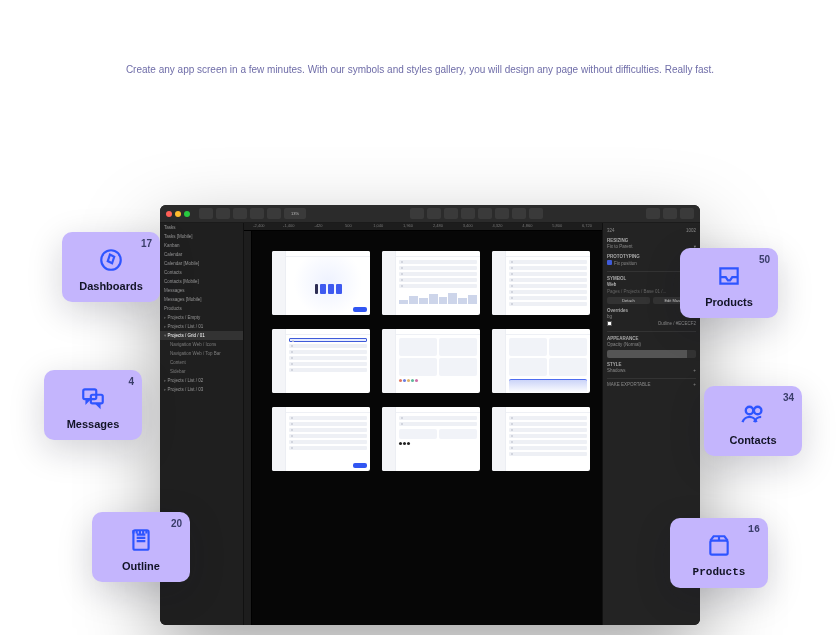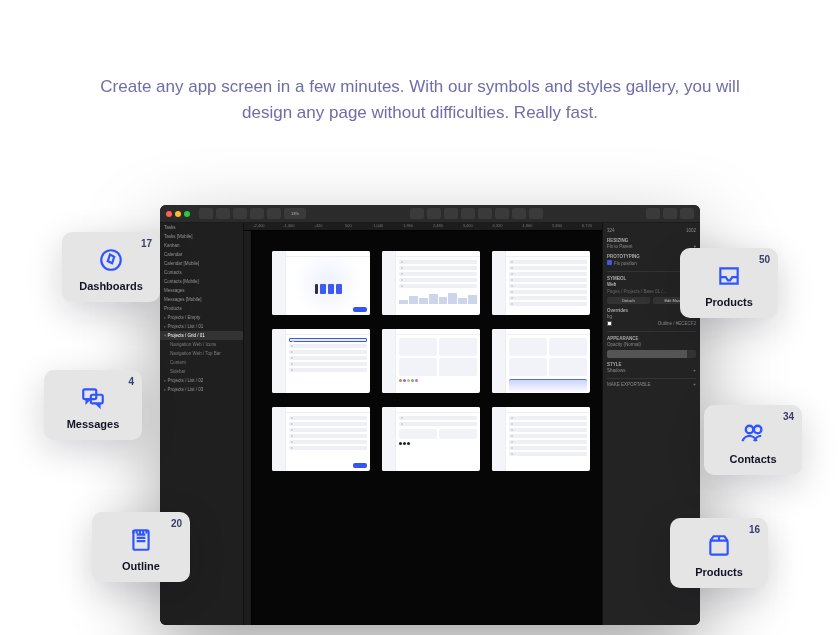--- a/index.html
+++ b/index.html
@@ -5,21 +5,21 @@
 * { margin: 0; padding: 0; box-sizing: border-box; }
 body {
   width: 840px; height: 635px;
   font-family: -apple-system, BlinkMacSystemFont, "Segoe UI", Arial, sans-serif;
   background: #fff;
   overflow: hidden;
   position: relative;
 }
 .hero { text-align: center; padding-top: 48px; }
 .hero h1 { font-size: 40px; font-weight: 800; letter-spacing: -0.5px; color: #0b0d11; }
-.hero p { font-size: 17px; line-height: 1.55; color: #6f6da8; max-width: 640px; margin: 26px auto 0; }
+.hero p { font-size: 10px; line-height: 1.55; color: #6f6da8; max-width: 640px; margin: 14px auto 0; }
 
 
 .app-window {
   position: absolute;
   top: 205px; left: 160px;
   width: 540px; height: 420px;
   background: #171717;
   border-radius: 6px;
   box-shadow: 0 30px 80px rgba(0,0,0,.35);
   overflow: hidden;
@@ -94,21 +94,21 @@
   background: radial-gradient(circle at 50% 40%, #eef2ff 0, #fff 60%);}
 .illus i{ width:6px; height:10px; background:#3e5af0; margin:0 1px; border-radius:1px; display:inline-block;}
 .illus i.p{ background:#2e2e54; width:3px;}
 .btnblue{ position:absolute; bottom:3px; right:3px; width:14px; height:5px; background:#3156f2; border-radius:2px;}
 .dots{ display:flex; gap:1px;}
 .dots b{ width:3px; height:3px; border-radius:50%; display:block;}
 
 
 .card {
   position:absolute;
-  background:#e5e5e5;
+  background:#c4b5fd;
   border-radius:10px;
   box-shadow: 0 10px 35px rgba(15,15,40,.18);
   width: 98px;
   padding: 12px 10px 10px;
   text-align:center;
 }
 .card .badge {
   position:absolute; top:6px; right:8px;
   font-size:10px; font-weight:700; color:#3a3d6a;
 }
@@ -116,22 +116,22 @@
   width:28px; height:28px; margin: 2px auto 6px;
   display:flex; align-items:center; justify-content:center;
 }
 .card .lbl { font-size:11px; font-weight:700; color:#121426;}
 .card svg { stroke:#2e55ff; stroke-width:2; fill:none; }
 
 .c-dashboards { top:232px; left:62px; }
 .c-messages   { top:370px; left:44px; }
 .c-invoices   { top:512px; left:92px; }
 .c-projects   { top:248px; right:62px; }
-.c-contacts   { top:405px; right:38px; }
-.c-products   { top:518px; right:72px; }
+.c-contacts   { top:386px; right:38px; }
+.c-products   { top:518px; right:72px;font-family:Liberation Mono, monospace; }
 </style>
 </head>
 <body>
 
 <div class="hero">
   <p>Create any app screen in a few minutes. With our symbols and styles gallery, you will design any page without difficulties. Really fast.</p>
 </div>
 
 <div class="app-window">
   <div class="toolbar">

